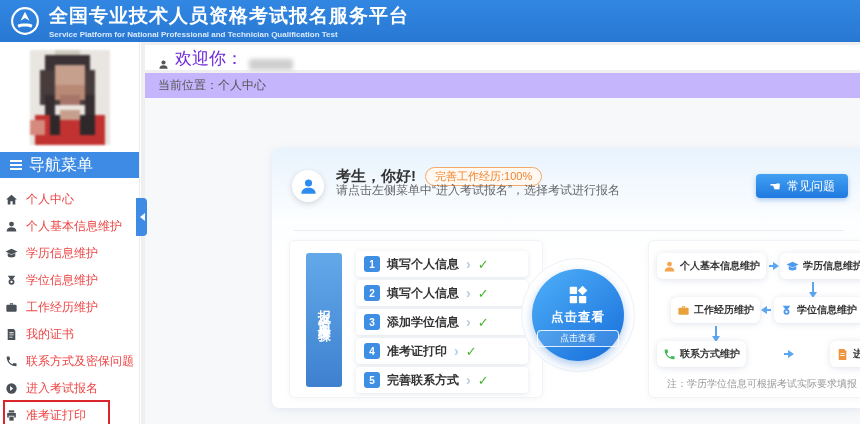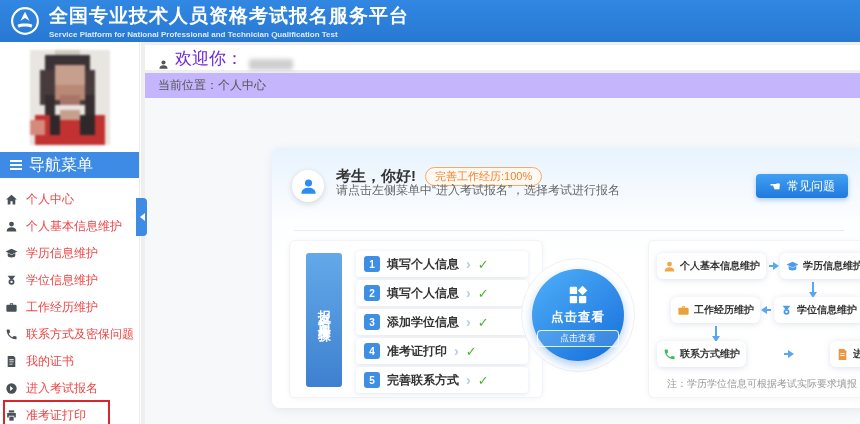--- a/index.html
+++ b/index.html
@@ -192,30 +192,30 @@
     </div>
     <div class="menu-item">
       <svg viewBox="0 0 24 24">
           <path d="M9 4h6v3h-2V6h-2v1H9z"></path>
           <rect x="2.5" y="7" width="19" height="13" rx="2"></rect>
         </svg>
       <span>工作经历维护</span>
     </div>
     <div class="menu-item">
       <svg viewBox="0 0 24 24">
-          <path d="M6.9 10.6c1.5 3 3.5 5 6.5 6.5l2.1-2.1c.3-.3.7-.4 1.1-.3 1.2.4 2.4.6 3.7.6.6 0 1 .5 1 1v3.6c0 .6-.4 1-1 1C11 21 3 13 3 3.7c0-.6.5-1 1-1h3.7c.6 0 1 .4 1 1 0 1.3.2 2.5.6 3.7.1.4 0 .8-.3 1.1z"></path>
-        </svg>
-      <span>联系方式及密保问题</span>
-    </div>
-    <div class="menu-item">
-      <svg viewBox="0 0 24 24">
           <path d="M5 2h11l3 3v17H5z"></path>
           <path fill="#fff" d="M8 8h8v1.6H8zm0 4h8v1.6H8zm0 4h6v1.6H8z"></path>
         </svg>
       <span>我的证书</span>
+    </div>
+    <div class="menu-item">
+      <svg viewBox="0 0 24 24">
+          <path d="M6.9 10.6c1.5 3 3.5 5 6.5 6.5l2.1-2.1c.3-.3.7-.4 1.1-.3 1.2.4 2.4.6 3.7.6.6 0 1 .5 1 1v3.6c0 .6-.4 1-1 1C11 21 3 13 3 3.7c0-.6.5-1 1-1h3.7c.6 0 1 .4 1 1 0 1.3.2 2.5.6 3.7.1.4 0 .8-.3 1.1z"></path>
+        </svg>
+      <span>联系方式及密保问题</span>
     </div>
     <div class="menu-item">
       <svg viewBox="0 0 24 24">
           <circle cx="12" cy="12" r="9.5"></circle>
           <path fill="#fff" d="M9.5 7.5l5.5 4.5-5.5 4.5z"></path>
         </svg>
       <span>进入考试报名</span>
     </div>
     <div class="menu-item">
       <svg viewBox="0 0 24 24">

